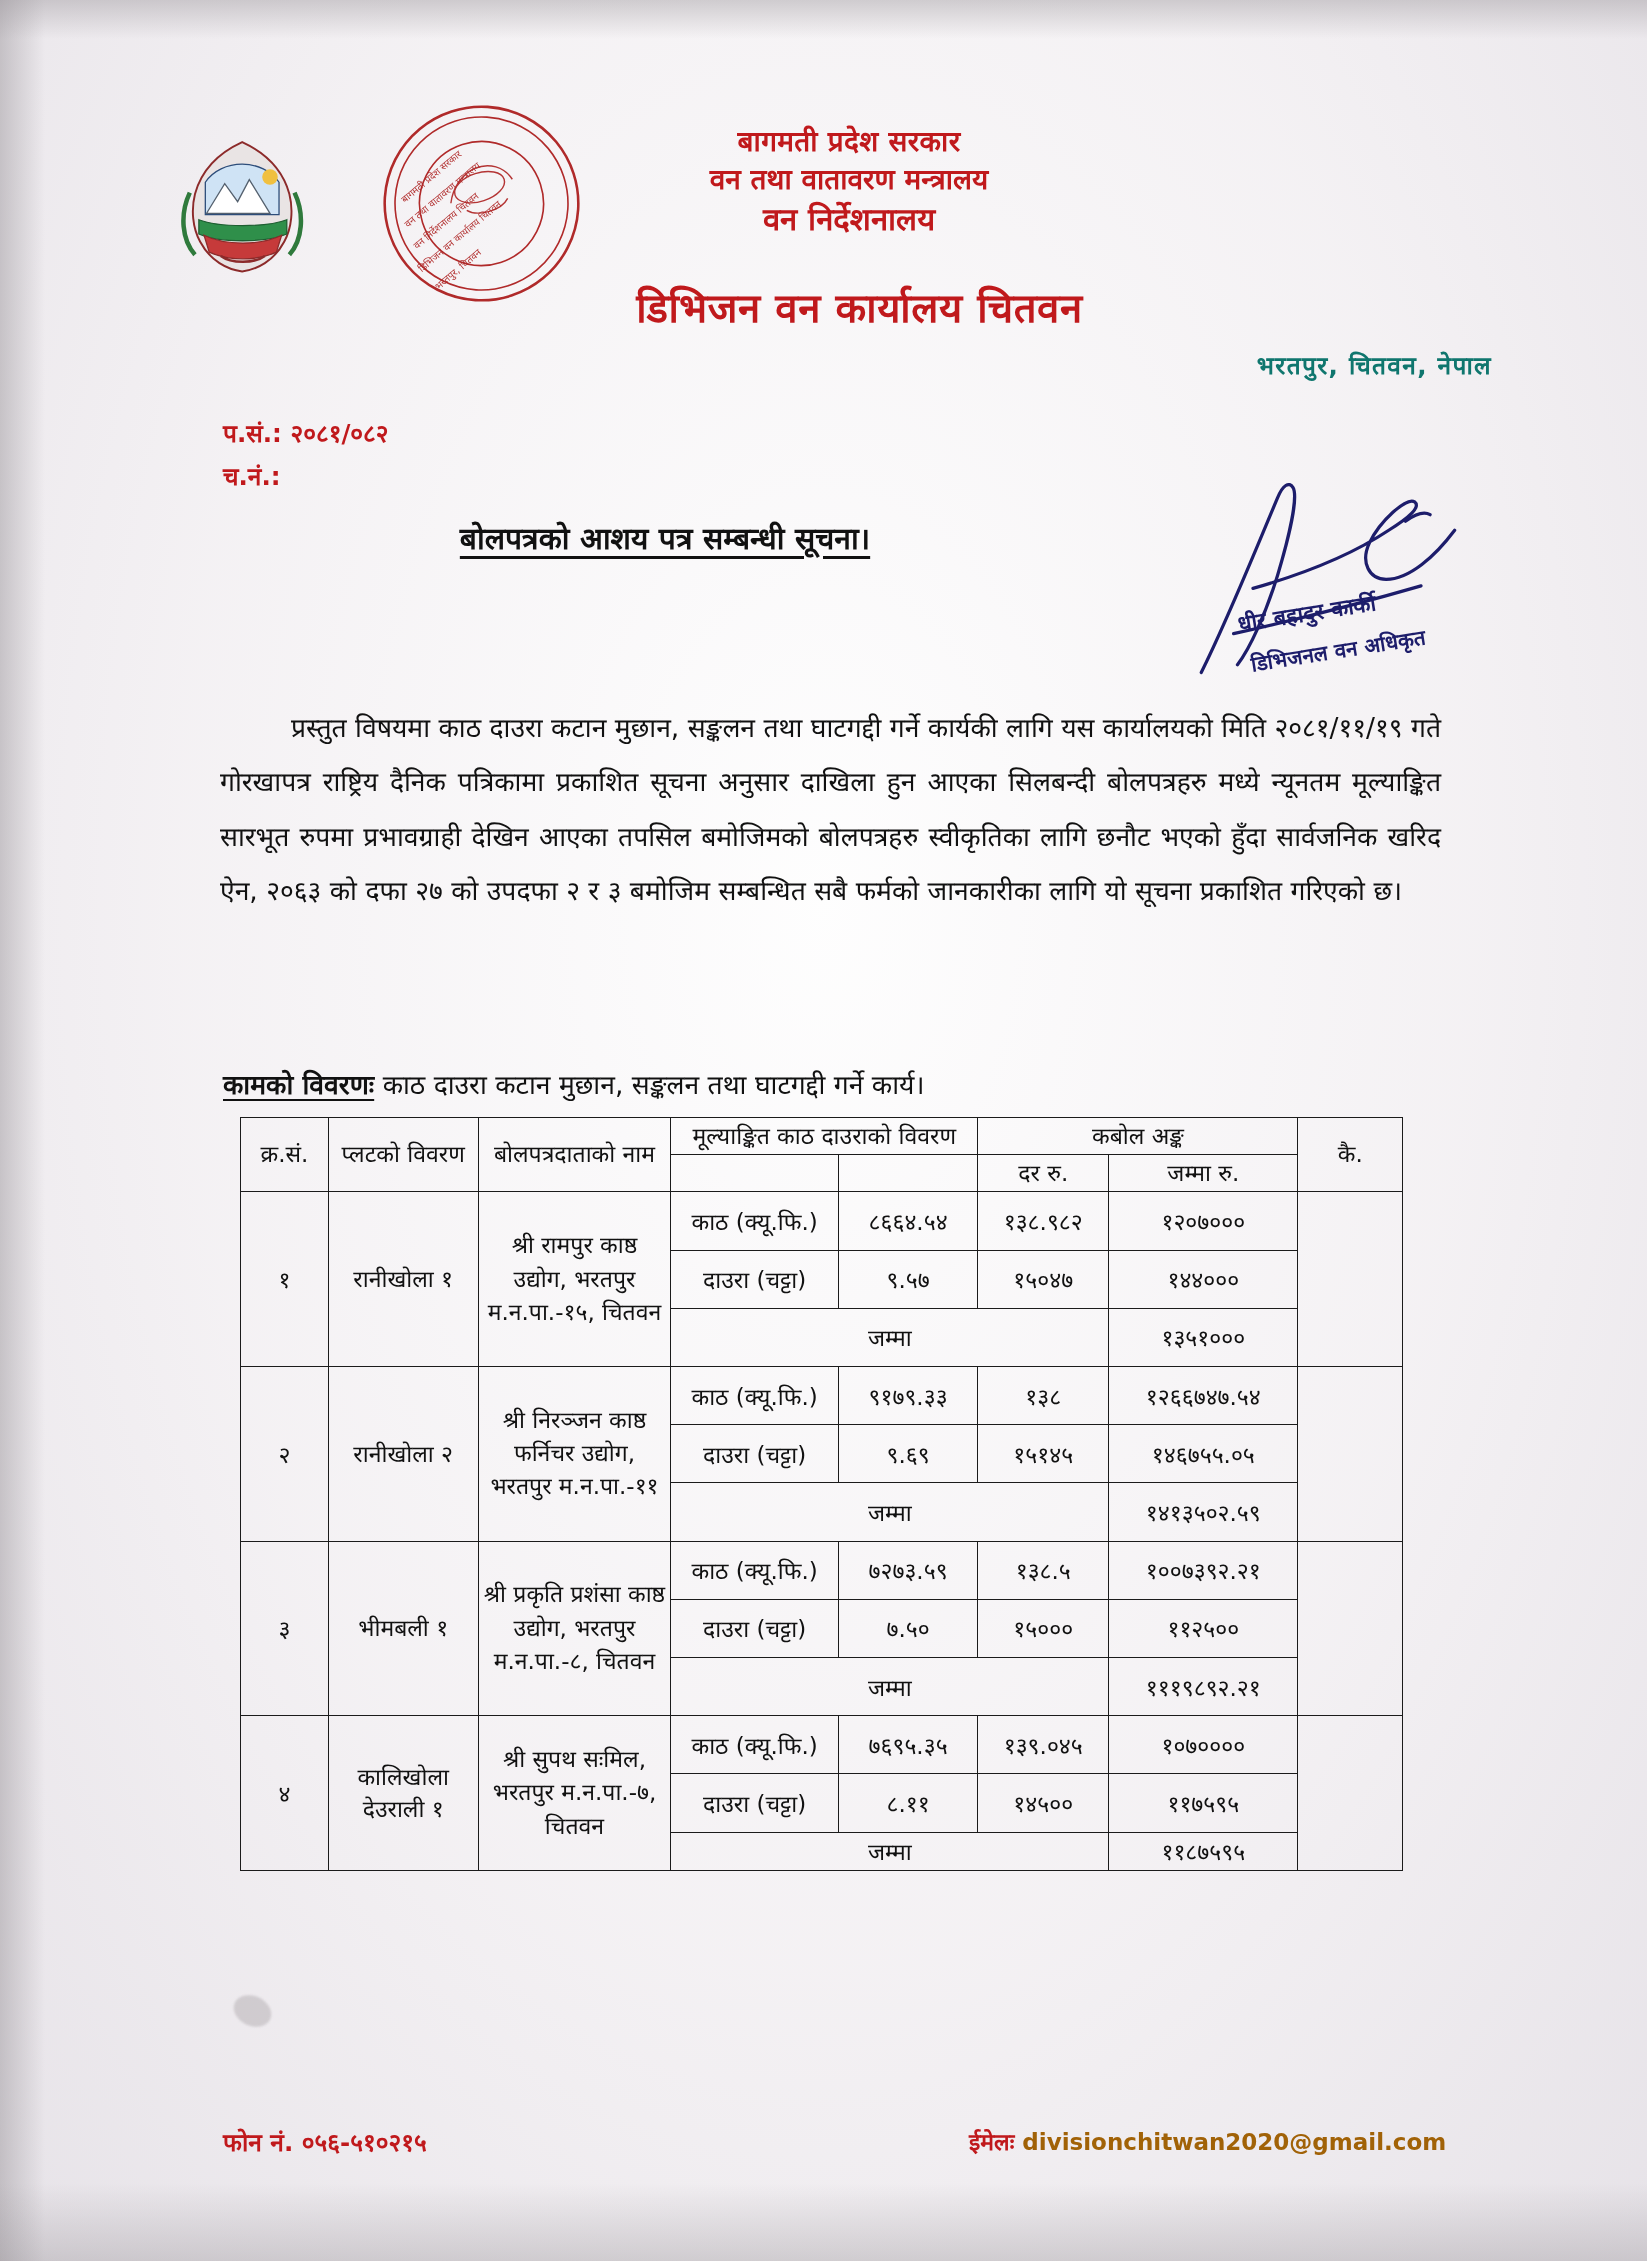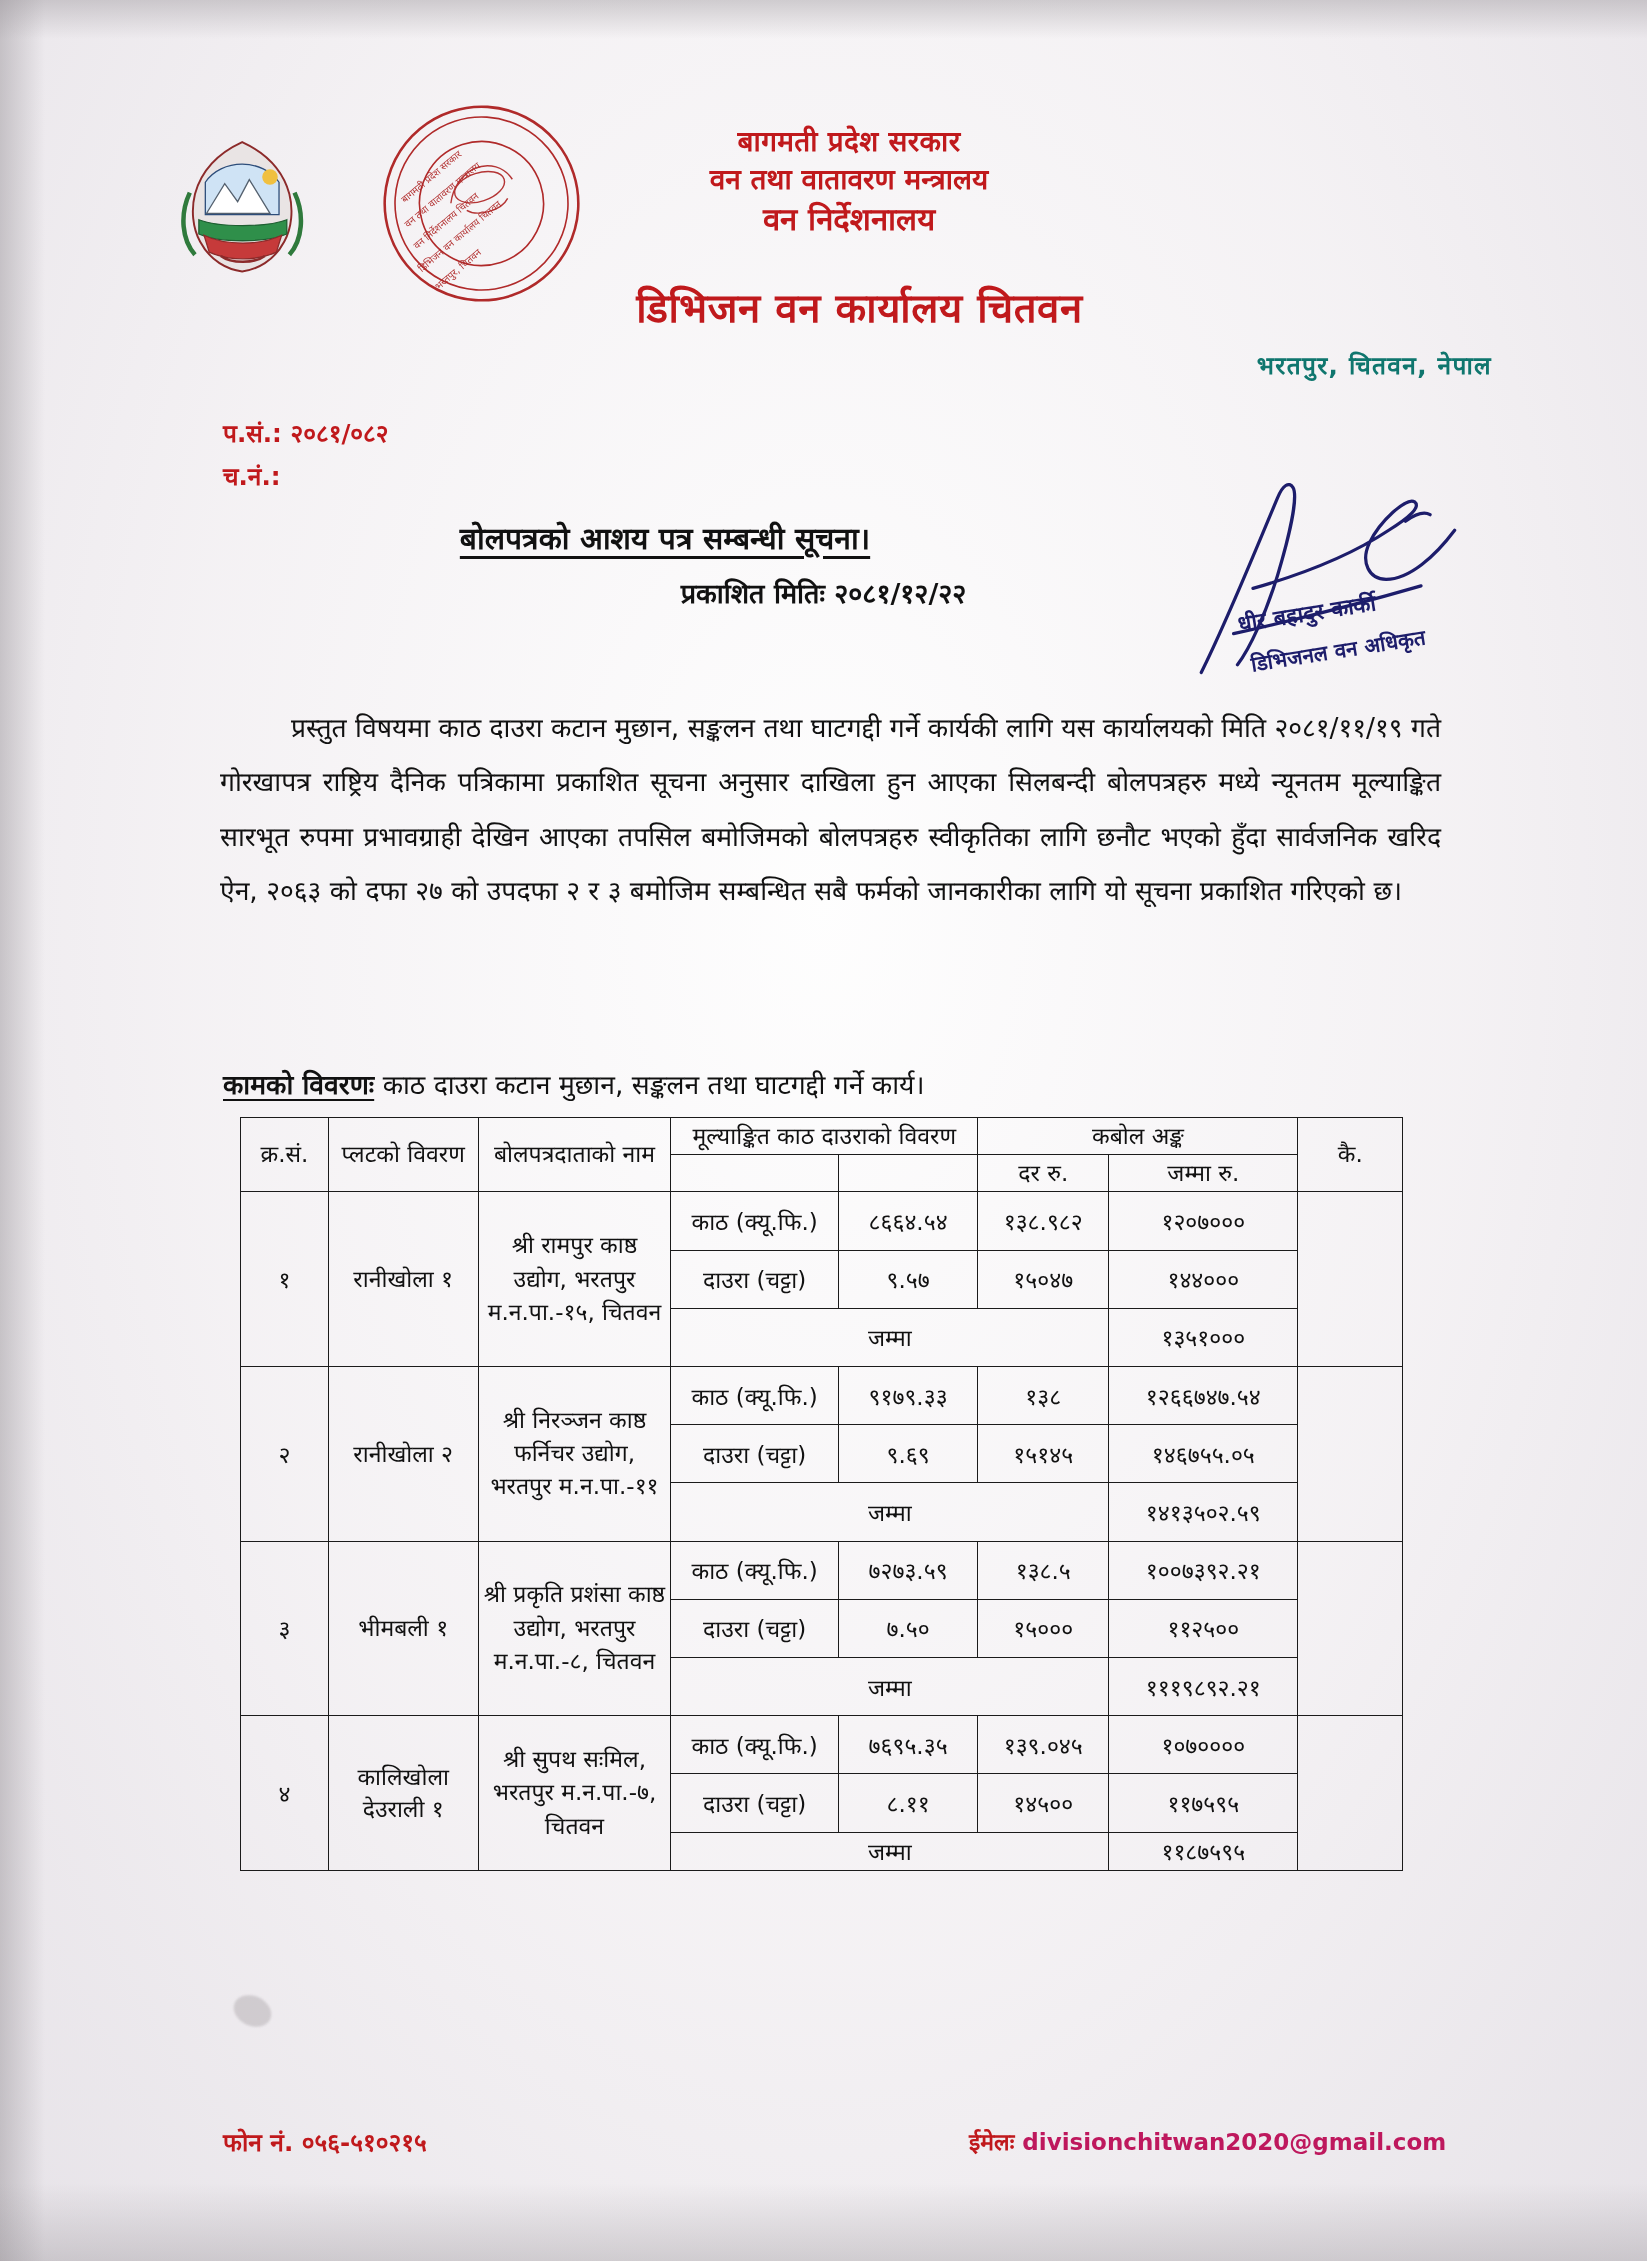--- a/index.html
+++ b/index.html
@@ -266,21 +266,21 @@
   }
   .footer-email {
     position: absolute;
     left: 969px;
     top: 2125px;
     font-size: 23px;
     font-weight: bold;
     color: #c0191c;
   }
   .footer-email .addr {
-    color: #be185d;
+    color: #a16207;
   }
   .smudge {
     position: absolute;
     left: 233px;
     top: 1996px;
     width: 39px;
     height: 30px;
     background: rgba(120,110,115,0.25);
     border-radius: 50%;
     transform: rotate(25deg);
@@ -337,21 +337,20 @@
 
     <div class="office-title">डिभिजन वन कार्यालय चितवन</div>
     <div class="address-line">भरतपुर,  चितवन,  नेपाल</div>
 
     <div class="ref-block">
       <div>प.सं.: २०८१/०८२</div>
       <div>च.नं.:</div>
     </div>
 
     <div class="subject">बोलपत्रको आशय पत्र सम्बन्धी सूचना।</div>
-    <div class="pub-date">प्रकाशित मितिः २०८१/१२/२२</div>
 
     <div class="signature">
       <svg viewBox="0 0 560 360" width="362" height="233">
         <g fill="none" stroke="#1d1d6b" stroke-width="5" stroke-linecap="round">
           <path d="M70 330 C110 250 150 150 188 60 C196 40 206 34 212 44 C220 58 206 120 188 180 C170 238 146 292 126 318"></path>
           <path d="M150 200 C220 180 300 150 360 110 C392 90 410 74 400 66 C388 58 346 96 330 130 C316 160 330 186 356 186 C392 186 432 150 462 110"></path>
           <path d="M120 270 C200 252 300 228 410 196"></path>
           <path d="M386 96 C400 86 414 80 424 86"></path>
         </g>
       </svg>

